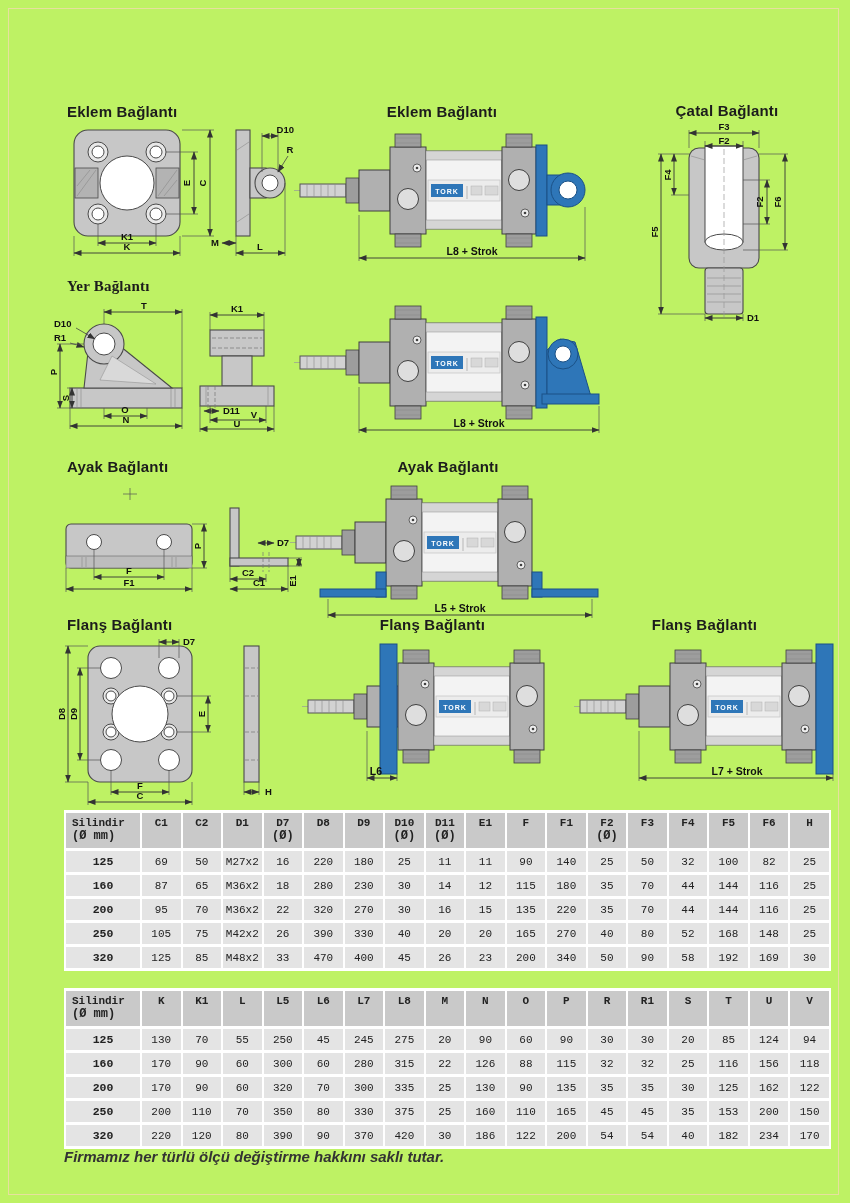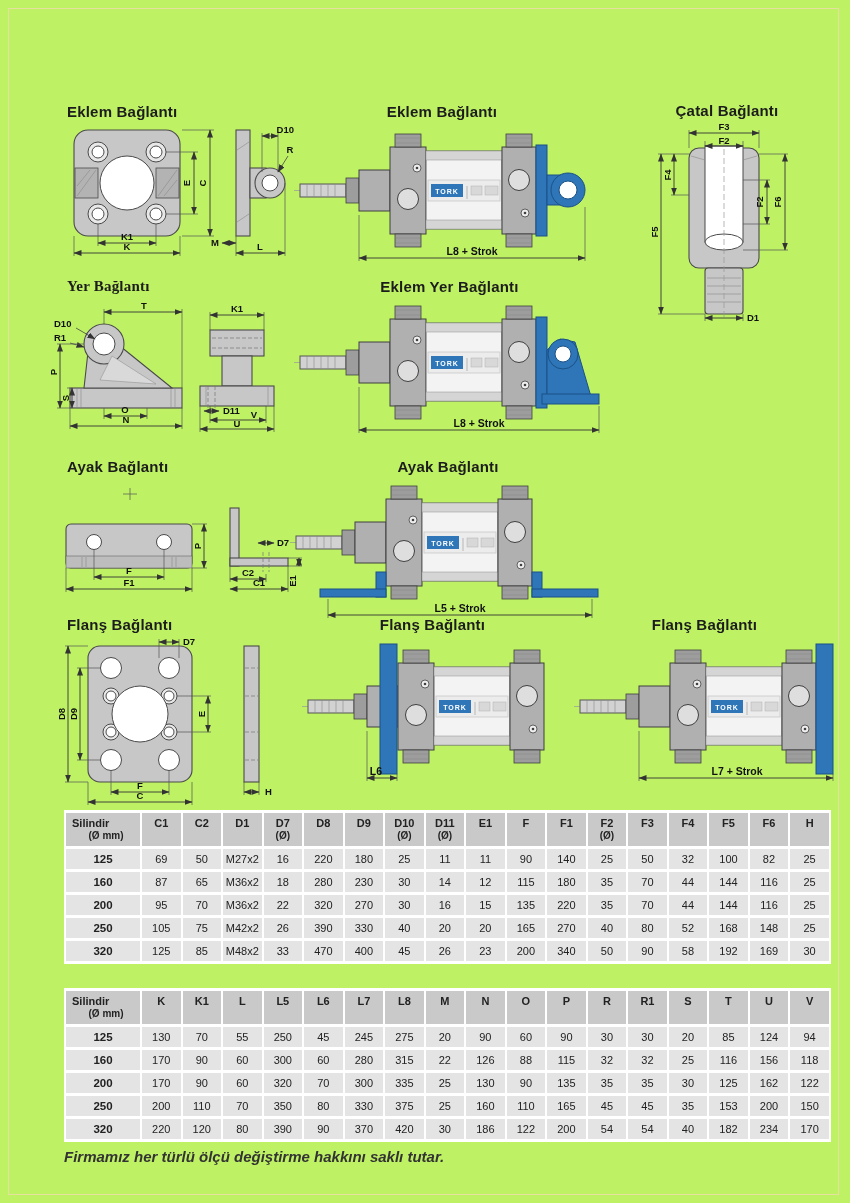--- a/index.html
+++ b/index.html
@@ -26,23 +26,23 @@
   .bd{fill:#f3f3f3;stroke:#666;stroke-width:1;}
   .rl2{fill:#d5d5d5;stroke:#909090;stroke-width:0.5;}
   .rod{fill:#d2d2d2;stroke:#555;stroke-width:1;}
   .prt{fill:#dedede;stroke:#3f3f3f;stroke-width:1;}
   .bnd{fill:#ececec;stroke:#c4c4c4;stroke-width:0.7;}
   .spc{fill:#d8d8d8;stroke:#b0b0b0;stroke-width:0.5;}
   .blu{fill:var(--accent,#2e76b8);stroke:var(--accent_dark,#1b5186);stroke-width:1;}
   .torktxt{font:bold 7px "Liberation Sans",sans-serif;fill:#fff;letter-spacing:1px;}
   
   .tbl{position:absolute;left:64px;width:767px;}
-  .tbl table{width:100%;border-collapse:separate;border-spacing:2px 3px;table-layout:fixed;background:#fff;}
+  .tbl table{width:100%;border-collapse:separate;border-spacing:2px 3px;table-layout:fixed;background:#fff;font-family:Liberation Mono, monospace;}
   .tbl th{background:var(--th,#c9c9c9);color:#222;font-weight:bold;font-size:11px;padding:4px 0 5px;vertical-align:top;line-height:1.15;text-align:center;}
-  .tbl th .sub{font-size:10px;text-align:center;}
+  .tbl th .sub{font-size:12px;}
   .tbl th:first-child{text-align:left;padding-left:6px;}
   .tbl td{background:var(--tc,#e4e4e4);color:#222;text-align:center;font-size:11px;padding:4px 0;}
   .tbl td.rl{font-weight:bold;font-size:11.5px;}
   .footer{position:absolute;left:64px;top:1148px;font-style:italic;font-size:15px;color:#333;font-weight:bold;}
 </style>
 </head>
 <body>
 
 <svg style="position:absolute;width:0;height:0" aria-hidden="true">
 <defs>
@@ -202,21 +202,20 @@
       <line x1="106" y1="130" x2="151" y2="130" class="ext"></line>
     <line x1="148" y1="34" x2="148" y2="130" class="dim"></line>
     <text x="144" y="82" class="lbl" text-anchor="middle" transform="rotate(-90 144 82)">F6</text>
     <line x1="68" y1="194" x2="68" y2="201" class="ext"></line>
       <line x1="106" y1="194" x2="106" y2="201" class="ext"></line>
     <line x1="68" y1="198" x2="106" y2="198" class="dim"></line>
     <text x="116" y="201" class="lbl" text-anchor="middle">D1</text>
   </svg>
 
   <div class="sec-title" style="left:67px;top:278px;font-family:Liberation Serif, serif;">Yer Bağlantı</div>
-  <div class="sec-title ctr" style="left:292px;top:278px;width:315px;">Eklem Yer Bağlantı</div>
 
   <svg style="left:52px;top:300px;" width="240" height="132" viewBox="0 0 240 132">
     <rect x="18" y="88" width="112" height="20" class="mtl"></rect>
     <line x1="25" y1="89" x2="25" y2="107" class="hat"></line>
       <line x1="29" y1="89" x2="29" y2="107" class="hat"></line>
     <line x1="119" y1="89" x2="119" y2="107" class="hat"></line>
       <line x1="123" y1="89" x2="123" y2="107" class="hat"></line>
     <polygon points="32,88 36,52 58,38 120,88" class="mtl"></polygon>
     <circle cx="52" cy="44" r="20" class="mtl"></circle>
     <circle cx="52" cy="44" r="11" class="wht"></circle>

